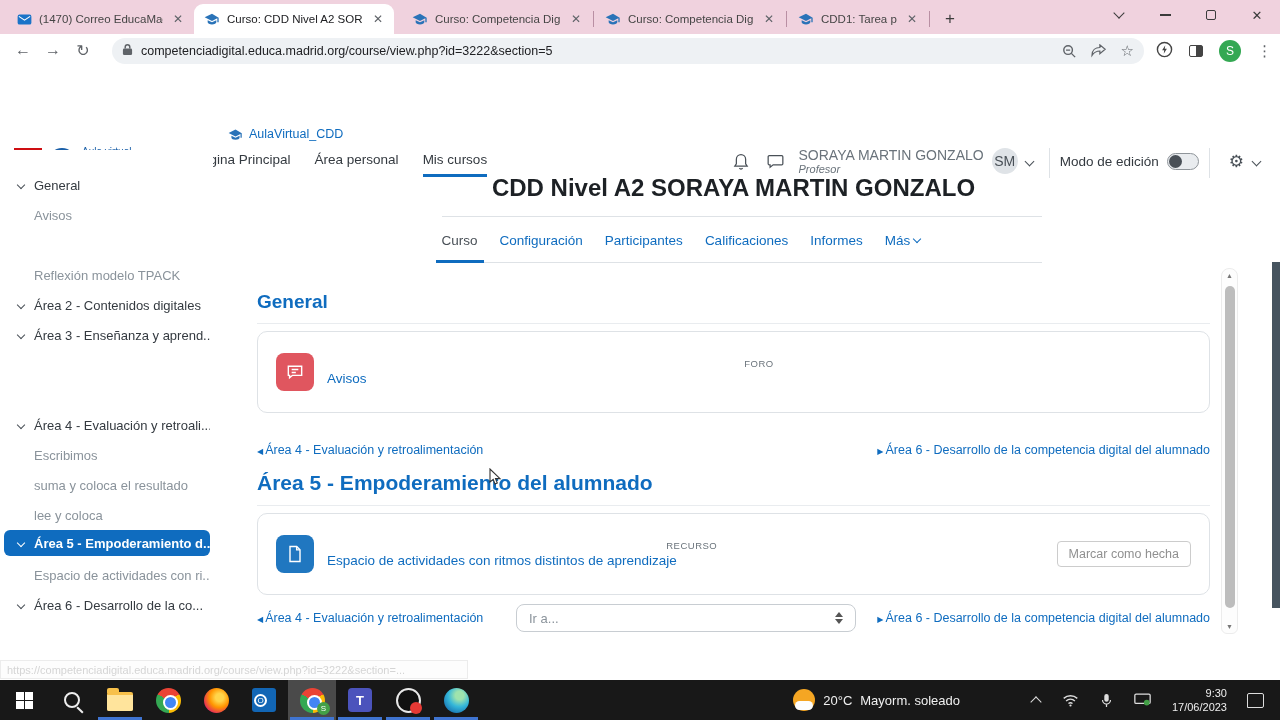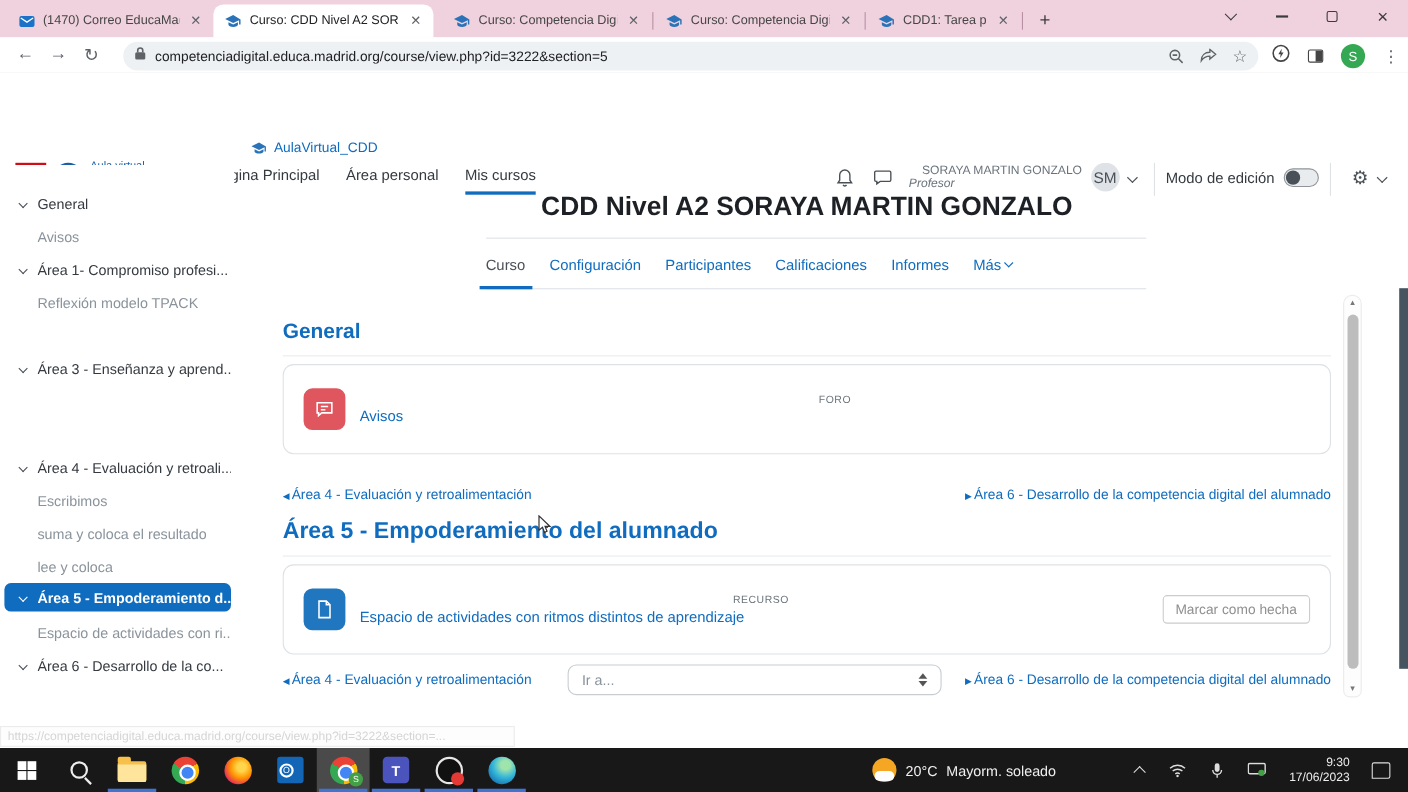--- a/index.html
+++ b/index.html
@@ -38,21 +38,21 @@
   .flag { width:28px; height:28px; background:#ce0e12; display:flex; flex-direction:column; align-items:center; justify-content:center; color:#fff; line-height:6px; font-size:7px; }
   .emblem { width:28px; height:28px; border-radius:50%; border:2.5px solid #1a5fa8; color:#1a5fa8; display:flex; align-items:center; justify-content:center; font-size:15px; }
   .brand-txt .sm { font-size:10px; color:#1a5fa8; }
   .brand-txt .lg { font-size:17px; font-weight:bold; color:#1a5fa8; letter-spacing:.2px; }
   .mnav { position:absolute; left:193px; top:86px; display:flex; gap:24px; font-size:13.5px; color:#343a40; }
   .mnav-item { position:relative; padding-bottom:14px; }
   .mnav-item.active::after { content:""; position:absolute; left:0; right:0; bottom:4px; height:3px; background:#0f6cbf; }
   .hdr-right { position:absolute; right:14px; top:78px; display:flex; align-items:center; }
   .hico { margin:0 9px; display:flex; }
   .user-block { margin:0 8px 0 6px; text-align:left; }
-  .user-name { font-size:11px; color:#6a737b;margin-left:12px; }
+  .user-name { font-size:14px; color:#6a737b; }
   .user-role { font-size:11px; color:#6a737b; font-style:italic; }
   .avatar-sm { width:26px; height:26px; border-radius:50%; background:#dfe3e7; color:#495057; font-size:14px; display:flex; align-items:center; justify-content:center; }
   .chev-dn { width:7px; height:7px; border-right:1.5px solid #495057; border-bottom:1.5px solid #495057; transform:rotate(45deg); margin:0 6px 0 8px; }
   .hsep { width:1px; height:34px; background:#dee2e6; margin:0 10px; }
   .edit-label { font-size:13.5px; color:#343a40; margin-right:8px; }
   .toggle { width:32px; height:17px; background:#e9ecef; border:1px solid #8f959a; border-radius:9px; position:relative; }
   .toggle::after { content:""; position:absolute; left:1px; top:1px; width:13px; height:13px; border-radius:50%; background:#495057; }
 
   .crumbbar { position:absolute; left:213px; top:120px; width:1067px; height:28px; background:#fff; display:flex; align-items:center; }
   .crumb-link { font-size:12.5px; color:#0f6cbf; margin-left:6px; }
@@ -304,26 +304,26 @@
   </div>
 
   <div class="sidebar">
     <div class="si-row section" style="top:22px;">
         <span class="si-chev"></span>
         <span class="si-label">General</span>
       </div>
     <div class="si-row activity" style="top:52px;">
         <span class="si-label">Avisos</span>
       </div>
-    <div class="si-row section" style="top:82px;">
-        <span class="si-chev"></span>
-        <span class="si-label">Área 1- Compromiso profesi...</span>
-      </div>
     <div class="si-row activity" style="top:112px;">
         <span class="si-label">Reflexión modelo TPACK</span>
+      </div>
+    <div class="si-row section" style="top:142px;">
+        <span class="si-chev"></span>
+        <span class="si-label">Área 2 - Contenidos digitales</span>
       </div>
     <div class="si-row section" style="top:172px;">
         <span class="si-chev"></span>
         <span class="si-label">Área 3 - Enseñanza y aprend...</span>
       </div>
     <div class="si-row section" style="top:262px;">
         <span class="si-chev"></span>
         <span class="si-label">Área 4 - Evaluación y retroali...</span>
       </div>
     <div class="si-row activity" style="top:292px;">

